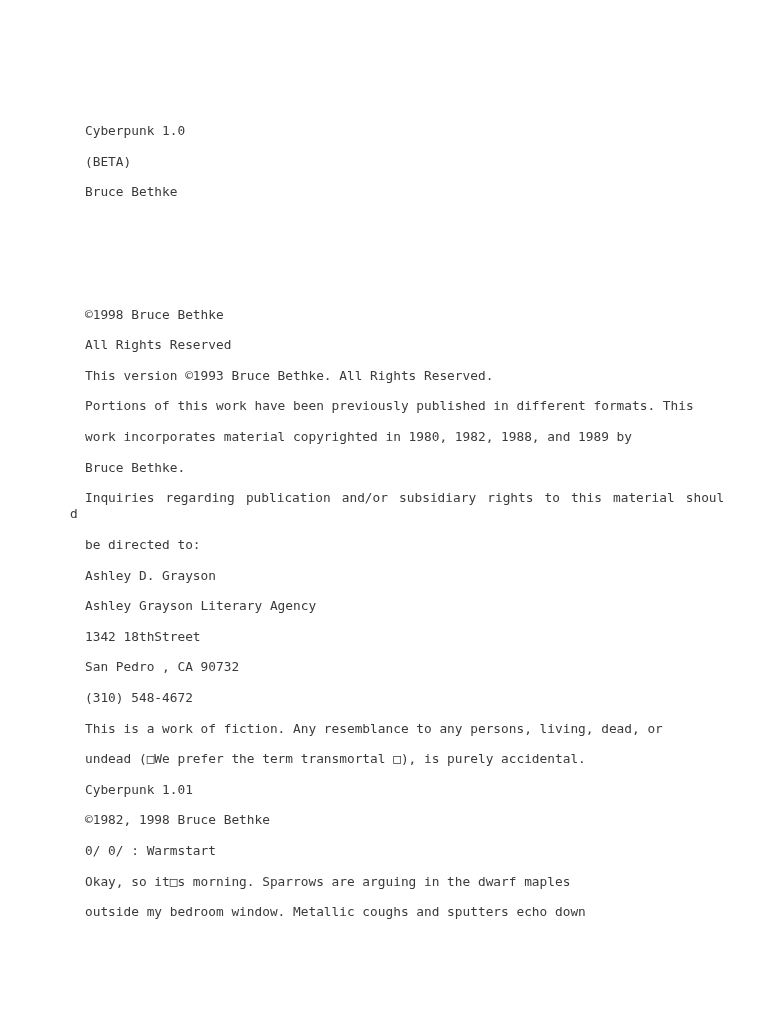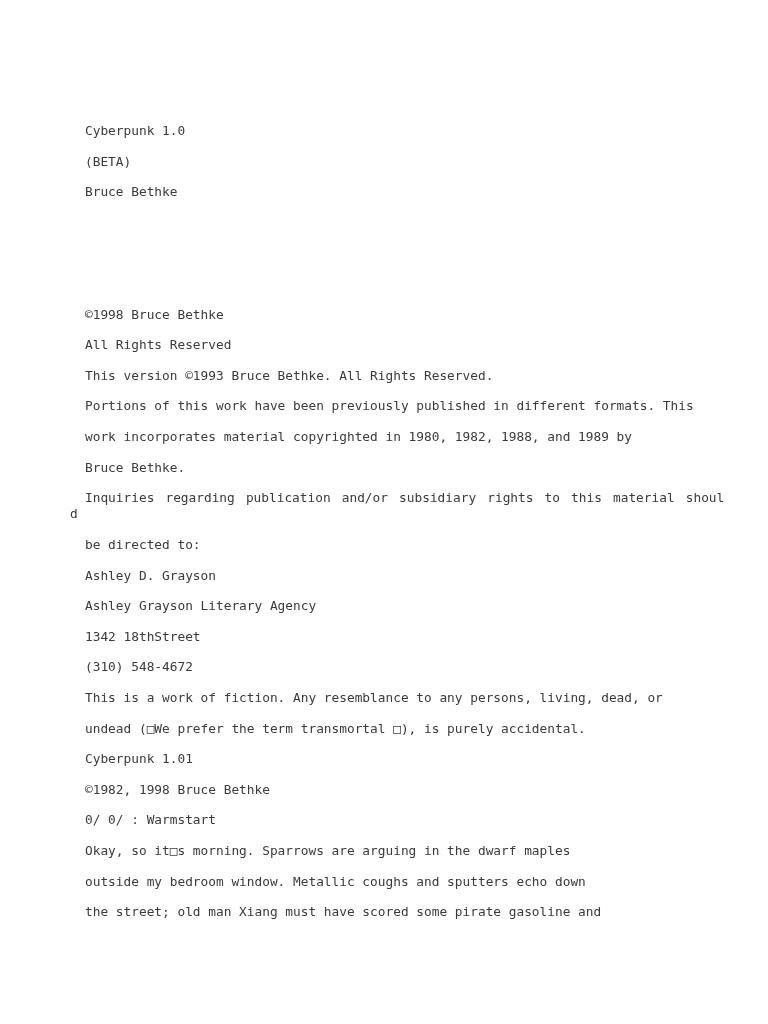--- a/index.html
+++ b/index.html
@@ -64,23 +64,23 @@
     <div class="line">This version ©1993 Bruce Bethke. All Rights Reserved.</div>
     <div class="line">Portions of this work have been previously published in different formats. This</div>
     <div class="line">work incorporates material copyrighted in 1980, 1982, 1988, and 1989 by</div>
     <div class="line">Bruce Bethke.</div>
     <div class="line tight wide">Inquiries regarding publication and/or subsidiary rights to this material shoul</div>
     <div class="line cont">d</div>
     <div class="line">be directed to:</div>
     <div class="line">Ashley D. Grayson</div>
     <div class="line">Ashley Grayson Literary Agency</div>
     <div class="line">1342 18thStreet</div>
+    <div class="line">San Pedro , CA 90732</div>
     <div class="line">(310) 548-4672</div>
     <div class="line">This is a work of fiction. Any resemblance to any persons, living, dead, or</div>
     <div class="line">undead (□We prefer the term transmortal □), is purely accidental.</div>
     <div class="line">Cyberpunk 1.01</div>
     <div class="line">©1982, 1998 Bruce Bethke</div>
     <div class="line">0/ 0/ : Warmstart</div>
     <div class="line">Okay, so it□s morning. Sparrows are arguing in the dwarf maples</div>
     <div class="line">outside my bedroom window. Metallic coughs and sputters echo down</div>
-    <div class="line">the street; old man Xiang must have scored some pirate gasoline and</div>
   </div>
 </div>
 
 </body></html>

